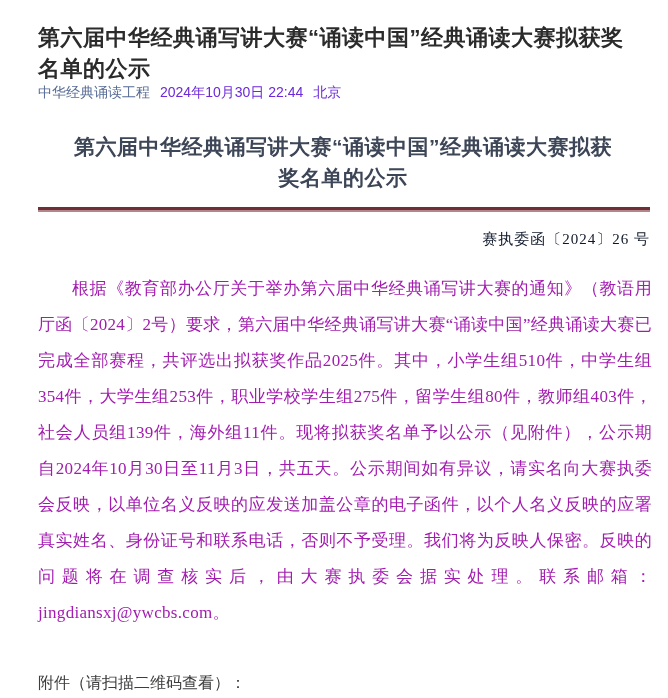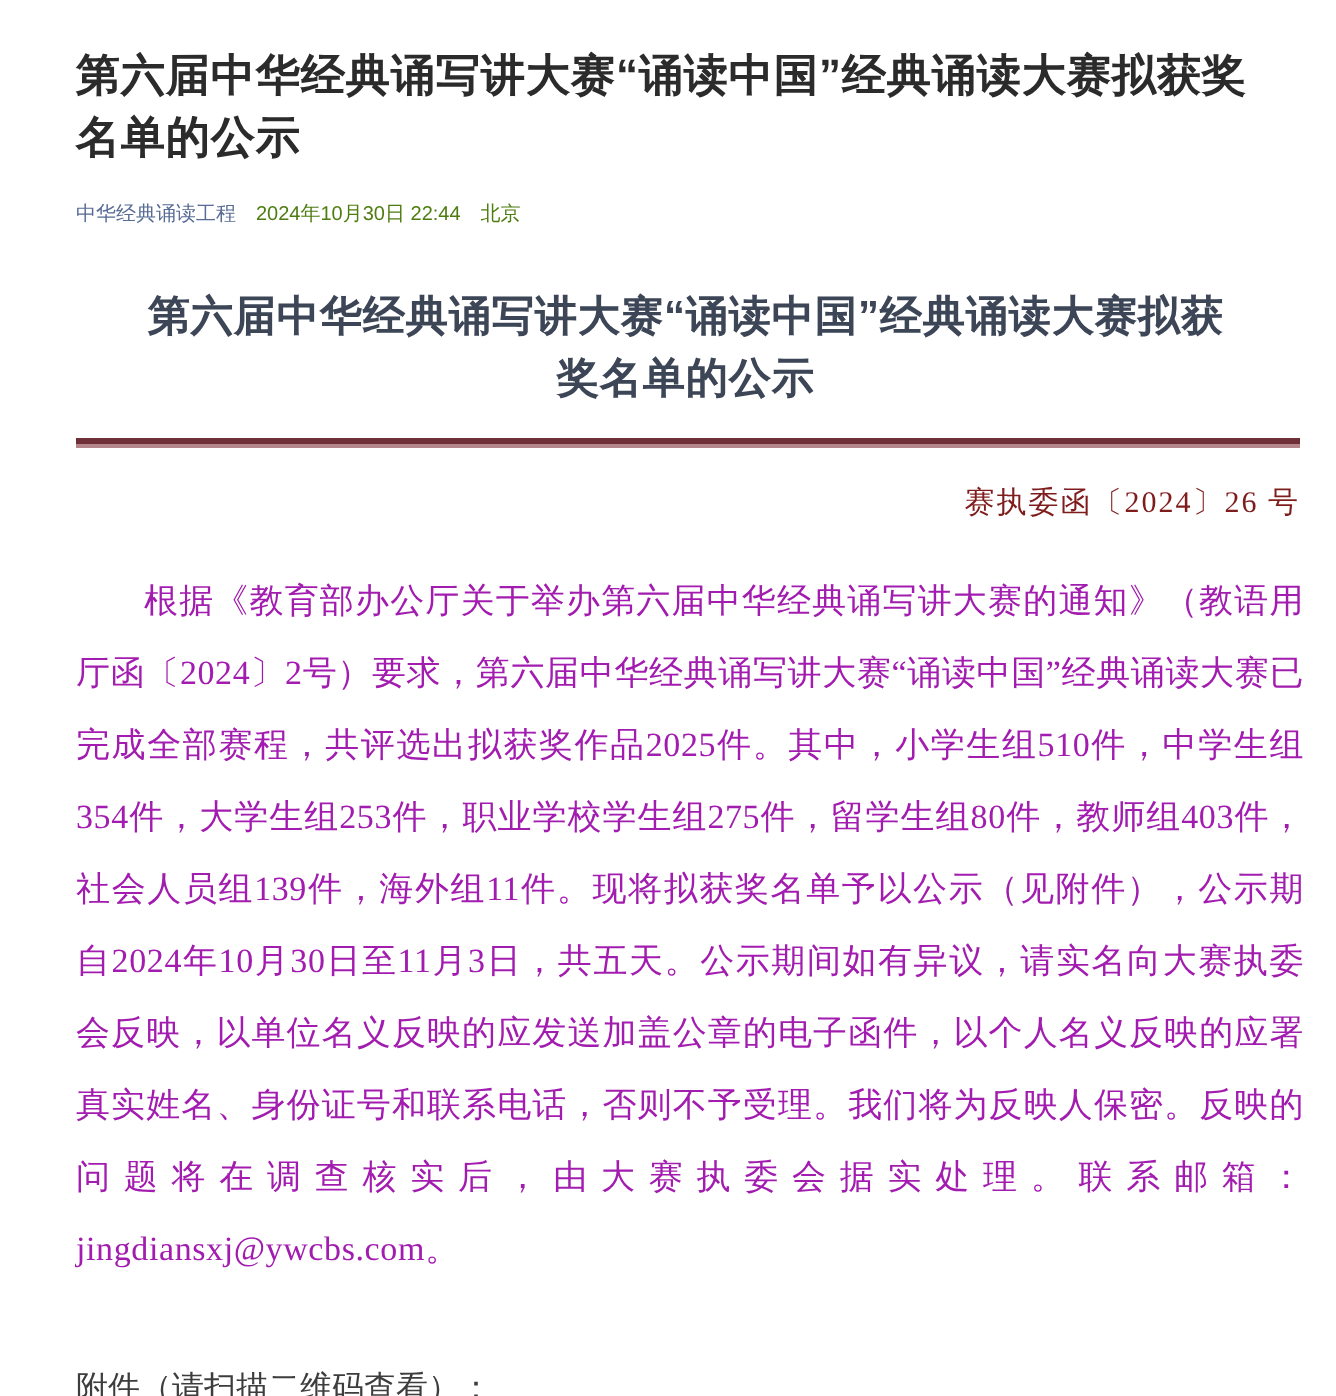--- a/index.html
+++ b/index.html
@@ -9,40 +9,40 @@
     font-family: "Liberation Sans", sans-serif;
     color: #333; overflow: hidden; position: relative;
   }
   .page { width: 668px; height: 698px; padding: 22px 20px 0 38px; }
 
   
   .article-title {
     font-size: 22px; font-weight: 700; color: #2b2b2b;
     line-height: 1.42; letter-spacing: .5px; max-width: 606px;
   }
-  .byline { margin-top: 16px; font-size: 10px; display: flex; align-items: center; gap: 10px; }
+  .byline { font-size: 14px; display: flex; align-items: center; gap: 10px; }
   .byline .account { color: #576b95; cursor: pointer; }
-  .byline .meta { color: #4d7c0f; }
+  .byline .meta { color: #6d28d9; }
 
   
   .doc { margin-top: 30px; font-family: "Liberation Serif", serif; }
   .doc-title {
     font-family: "Liberation Sans", sans-serif;
     font-size: 21px; font-weight: 700; color: #3d4657;
     text-align: center; line-height: 1.45; margin: 0 auto; max-width: 540px;
     letter-spacing: .5px;
   }
   .doc-rule {
     margin-top: 14px; height: 4px; width: 612px;
     border-top: 3px solid #6e2f36;
     border-bottom: 2px solid #b5858c;
   }
   .doc-number {
     margin-top: 18px; text-align: right; width: 612px;
-    font-size: 15px; color: #7f1d1d; letter-spacing: 1px;
+    font-size: 15px; color: #0f172a; letter-spacing: 1px;
   }
   .doc-body {
     margin-top: 22px; width: 614px;
     font-size: 17px; line-height: 36px; color: #a21caf;
     text-align: justify; text-indent: 2em; letter-spacing: .3px;
   }
   .doc-attach { margin-top: 38px; font-size: 16px; color: #3d3d3d; line-height: 1.75; }
 </style>
 </head>
 <body>

